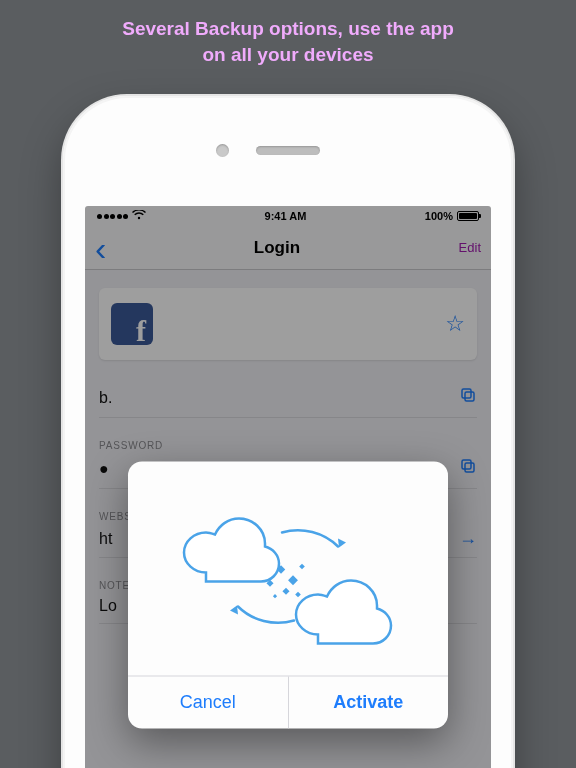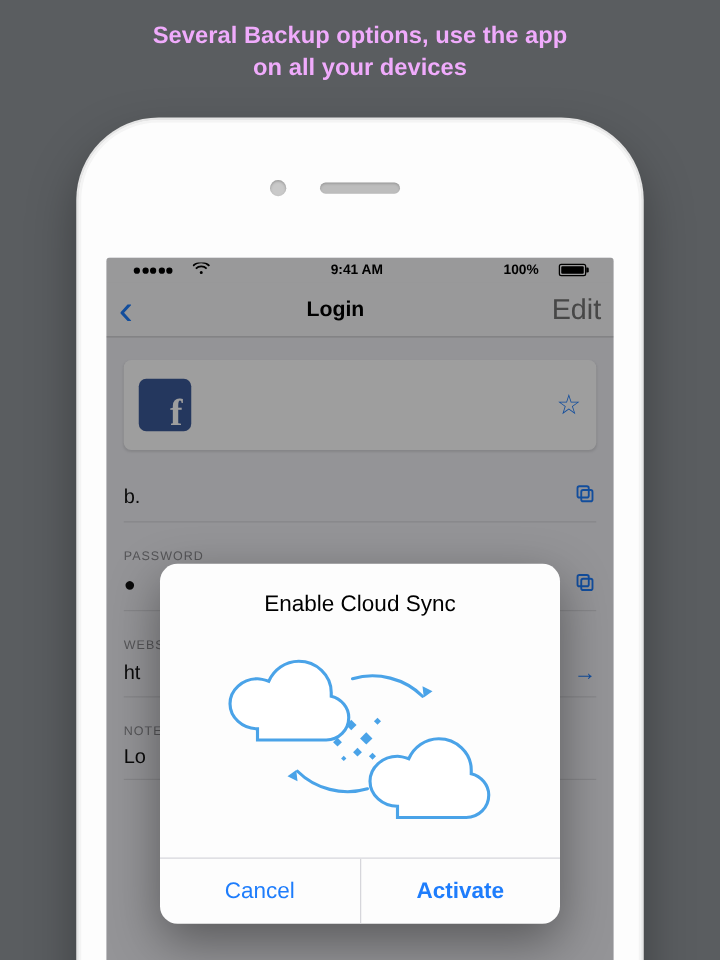--- a/index.html
+++ b/index.html
@@ -57,40 +57,40 @@
     }
     .dim-overlay {
       position: absolute; inset: 0;
       background: rgba(0,0,0,.38);
       z-index: 2;
     }
     
     .status-bar {
       height: 20px;
       display: flex; align-items: center; justify-content: space-between;
-      padding: 0 22px; font-size: 11px; font-weight: 600;
+      padding: 0 12px; font-size: 11px; font-weight: 600;
       background: #f7f7f8;
     }
-    .status-left, .status-right { display: flex; align-items: center; gap: 16px; justify-content: flex-end; }
+    .status-left, .status-right { display: flex; align-items: center; gap: 4px; justify-content: flex-end; }
     .dots { display: flex; gap: 1.5px; align-items: center; }
     .dots span { width: 5px; height: 5px; border-radius: 50%; background:#000; }
     .battery { width: 22px; height: 10px; border:1px solid #000; border-radius:2px; position:relative; }
     .battery::after { content:""; position:absolute; right:-3px; top:2px; width:2px; height:4px; background:#000; border-radius:0 1px 1px 0;}
     .battery-fill { position:absolute; inset:1px; background:#000; border-radius:1px;}
     
     .navbar {
       height: 44px; background:#f7f7f8;
       border-bottom: 1px solid #c8c8cc;
       display:flex; align-items:center; justify-content:space-between;
       padding: 0 10px;
       font-size: 17px;
     }
     .nav-back { color:#1e7dfc; }
     .nav-title { font-weight:600; color:#000;margin-left:20px; }
-    .nav-edit { color:#737373; font-size:23px;margin-left:31px; }
+    .nav-edit { color:#a21caf; font-size:13px;margin-left:31px; }
     
     .content { padding: 18px 14px; color:#111; }
     .big-card {
       height: 72px; background:#fff; border-radius:6px;
       box-shadow: 0 1px 2px rgba(0,0,0,.1);
       margin-bottom: 26px;
       display:flex; align-items:center; justify-content:space-between;
       padding: 0 12px;
     }
     .fb-badge { width:42px; height:42px; border-radius:6px; background:#3b5998; position:relative; }
@@ -210,21 +210,20 @@
         <div class="field-row">
           <span class="field-value">Lo</span>
         </div>
       </div>
     </div>
 
     <div class="dim-overlay"></div>
 
     <div class="modal">
       <div class="modal-body">
-        <div class="modal-title">Enable Cloud Sync</div>
         <div class="modal-graphic">
           <svg width="240" height="140" viewBox="0 0 240 140">
             <g fill="none" stroke="#4aa3e8" stroke-width="2.5">
               <path d="M38 66c-12 0-22-9-22-20 0-11 10-20 22-20 3 0 6 1 9 2 4-9 13-16 24-16 14 0 26 11 26 25 0 1 0 2-0 3 8 2 14 9 14 17 0 10-8 18-18 18H38z" fill="#fff"></path>
               <path d="M150 128c-12 0-22-9-22-20 0-11 10-20 22-20 3 0 6 1 9 2 4-9 13-16 24-16 14 0 26 11 26 25 0 1 0 2 0 3 8 2 14 9 14 17 0 10-8 18-18 18h-55z" fill="#fff"></path>
               <path d="M170 40c-14-14-36-20-56-14" stroke-linecap="round"></path>
               <path d="M178 36l-7 5 -1-9z" fill="#4aa3e8" stroke="none"></path>
               <path d="M70 100c14 14 36 20 56 14" stroke-linecap="round"></path>
               <path d="M62 104l7-5 1 9z" fill="#4aa3e8" stroke="none"></path>
             </g>

